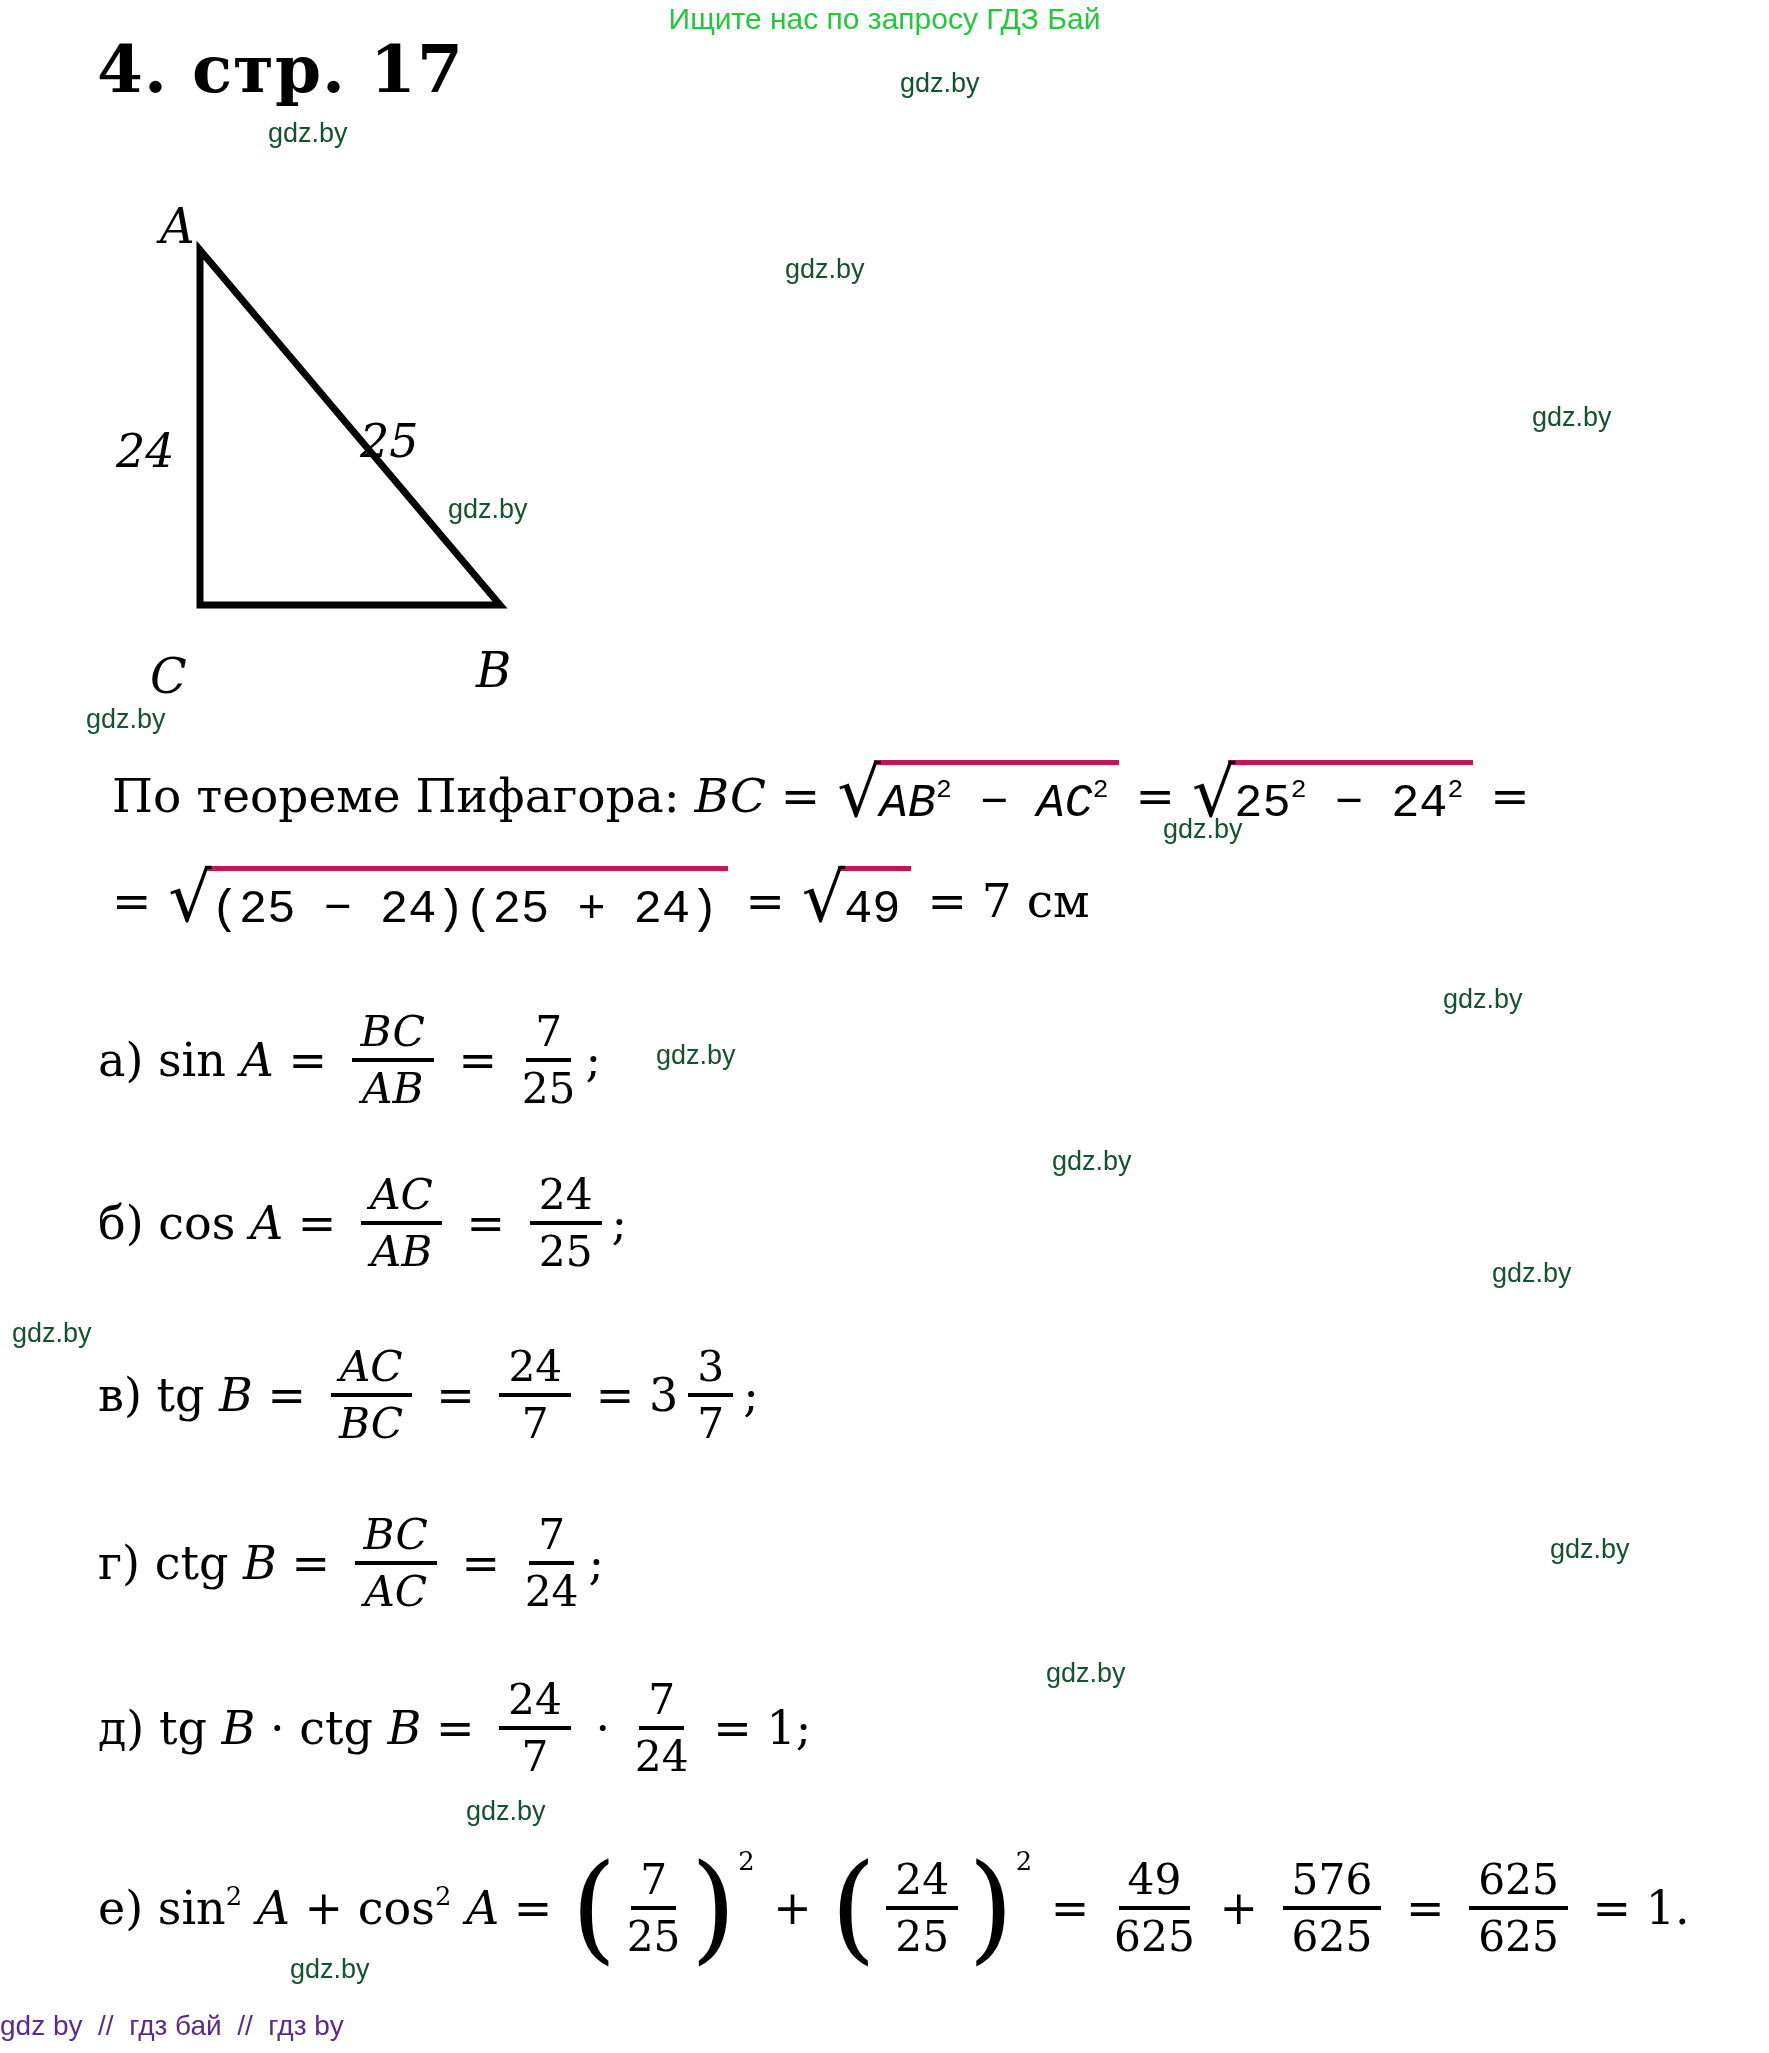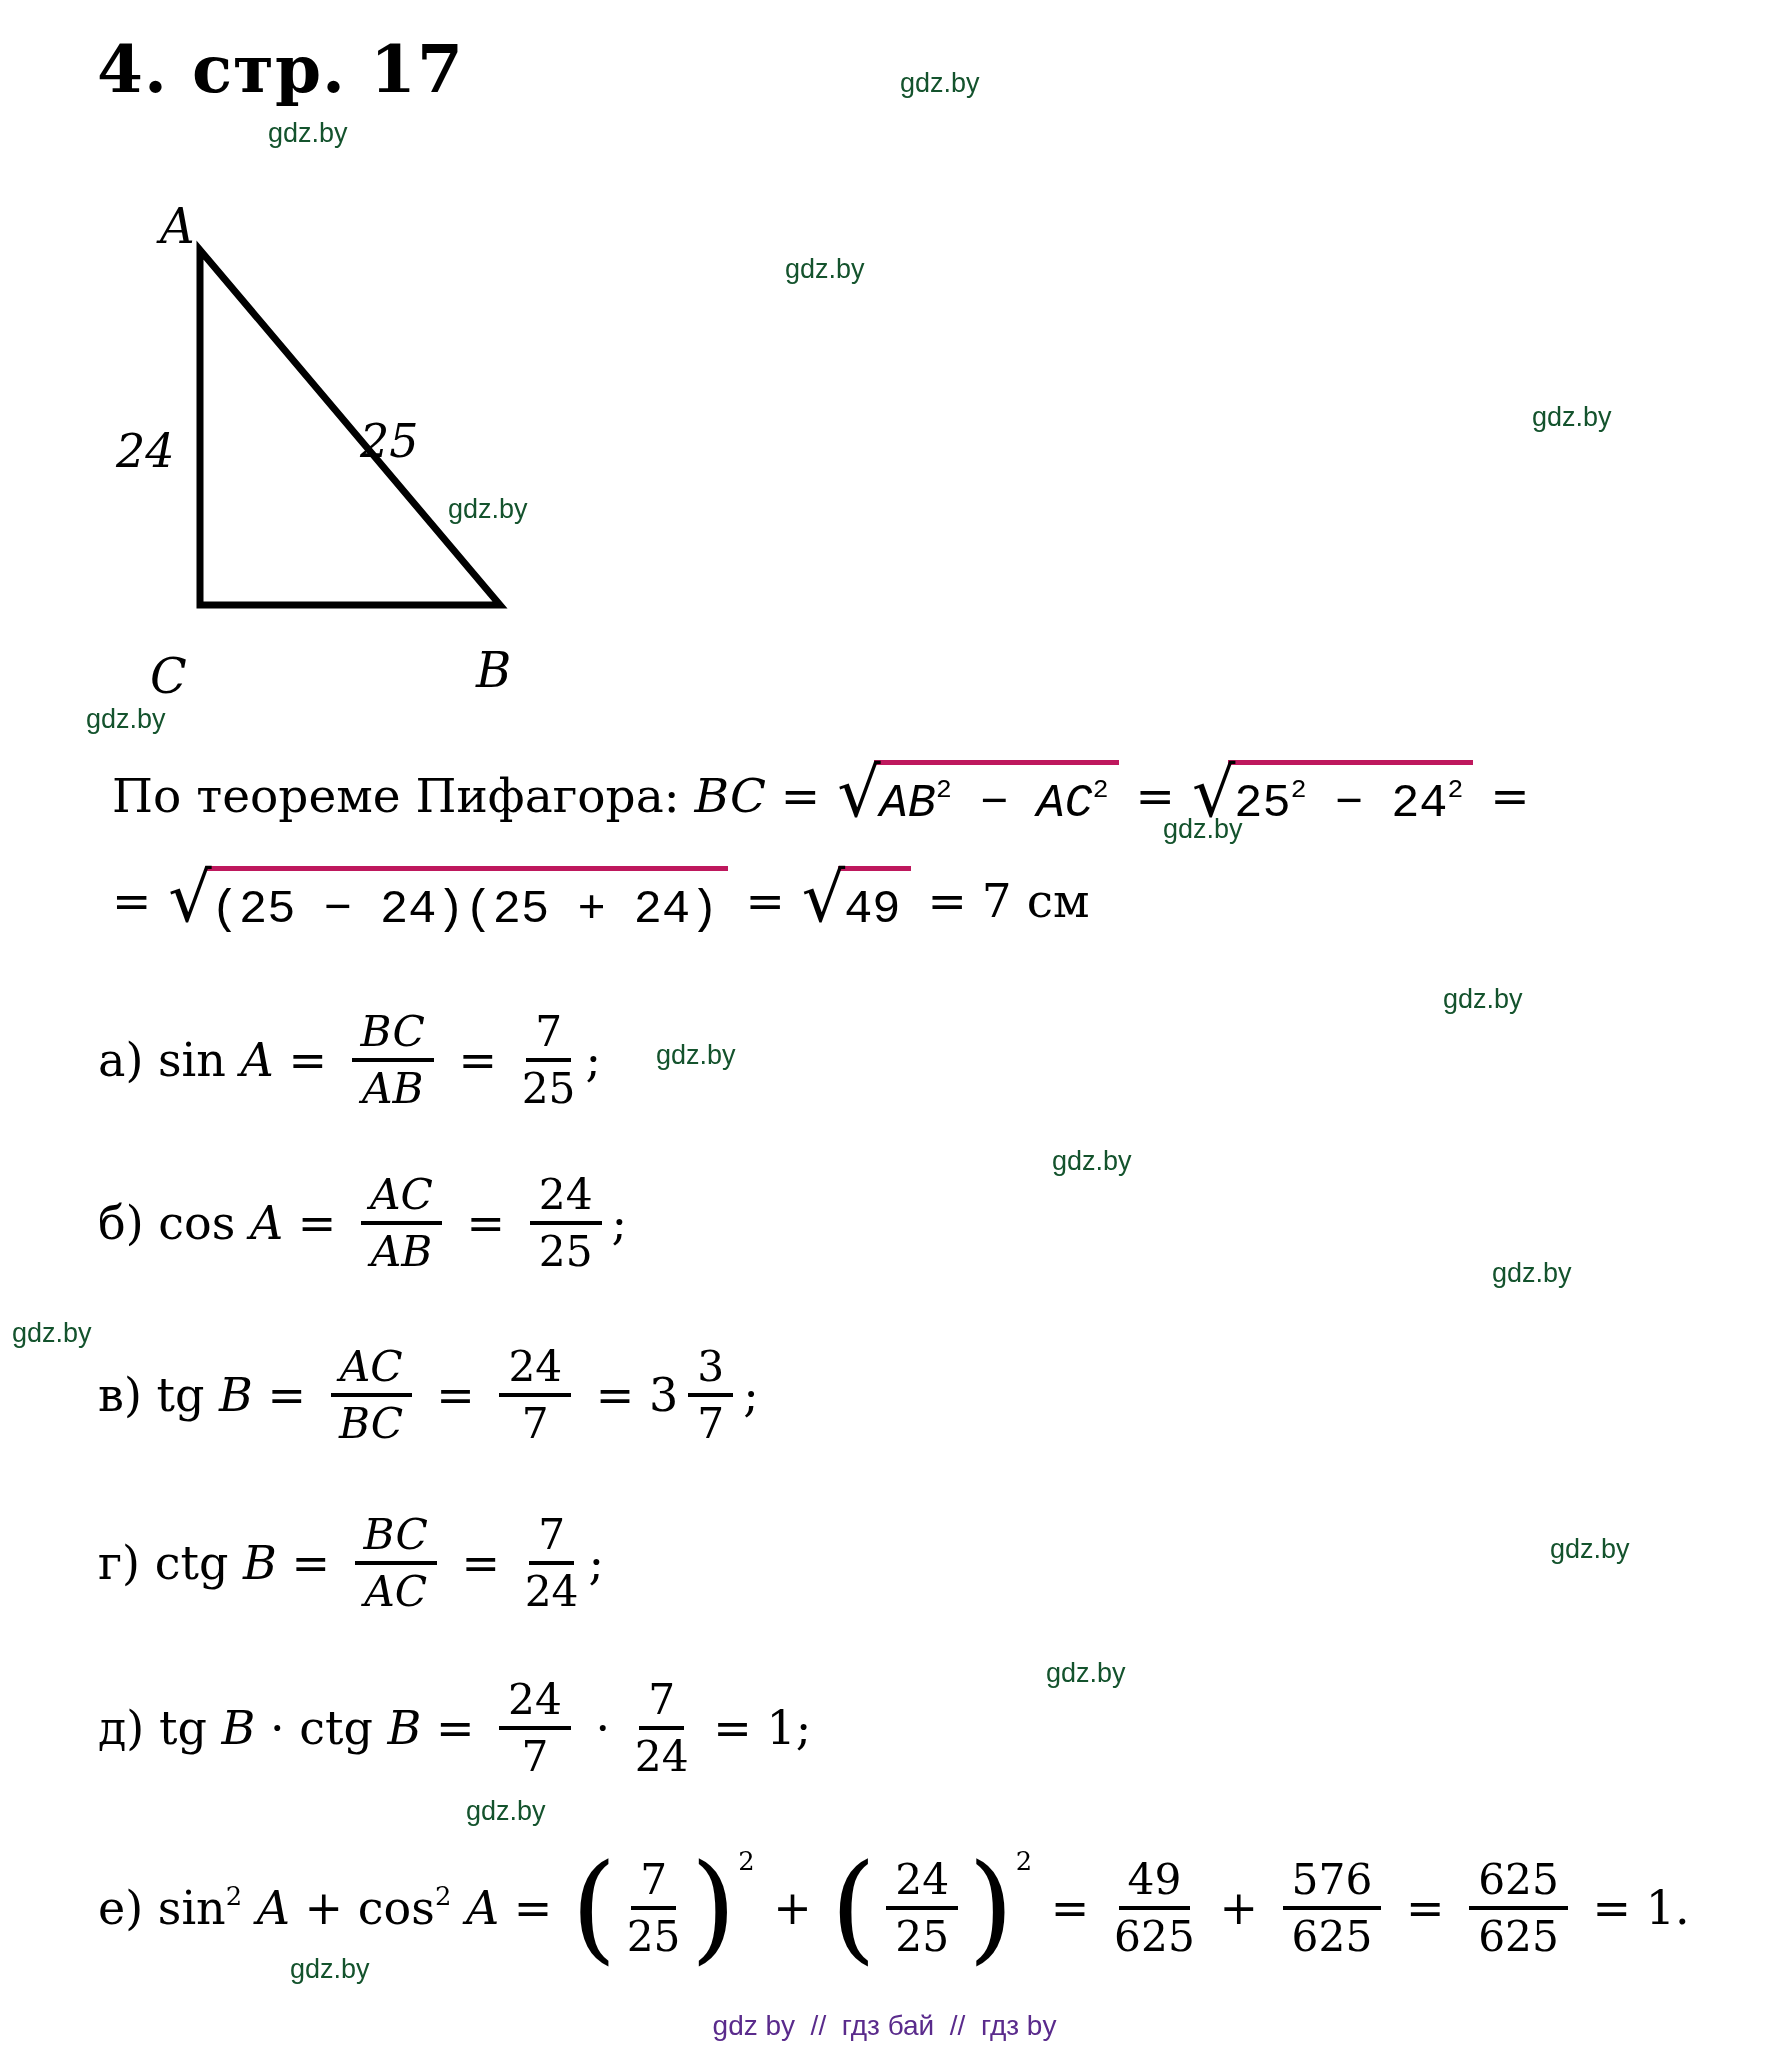--- a/index.html
+++ b/index.html
@@ -4,21 +4,21 @@
 <style>
   html,body{margin:0;padding:0;background:#888;}
   .page{position:relative;width:1769px;height:2053px;background:#ffffff;overflow:hidden;
         font-family:"DejaVu Serif",serif;color:#000;}
   .promo{position:absolute;top:2px;left:0;width:100%;text-align:center;
          font-family:"Liberation Sans",sans-serif;font-size:30px;font-weight:500;}
   .title{position:absolute;left:97px;top:30px;font-size:66px;font-weight:bold;
          font-family:"DejaVu Serif",serif;letter-spacing:1px;}
   .wm{position:absolute;font-family:"Liberation Sans",sans-serif;font-size:27px;
       color:#14532d;white-space:pre;}
-  .footer{position:absolute;top:2010px;left:0;width:100%;text-align:center;
+  .footer{position:absolute;top:2010px;left:0;width:100%;text-align:left;
           font-family:"Liberation Sans",sans-serif;font-size:28px;white-space:pre;}
   svg text{font-family:"DejaVu Serif",serif;font-style:italic;}
 
   .math-line{position:absolute;display:flex;align-items:center;white-space:pre;
              font-family:"DejaVu Serif",serif;font-size:47px;}
   .item{left:98px;height:130px;font-size:46px;}
   .grp{white-space:pre;}
   .tk{white-space:pre;}
   .var{font-style:italic;}
   .fn,.num,.op,.text{font-style:normal;}
@@ -32,20 +32,21 @@
   .radicand{border-top:5px solid #be185d;padding:12px 10px 0 6px;font-family:Liberation Mono, monospace;}
   .pgroup{display:inline-flex;align-items:center;margin:0 4px;}
   .paren{font-size:2.55em;line-height:0.75;font-weight:400;}
   .pexp{font-size:0.56em;align-self:flex-start;transform:translateY(-10px);margin-left:2px;}
 </style>
 </head>
 <body>
 
 <div class="page">
 
+  <div class="promo" style="color: rgb(33, 200, 58);">Ищите нас по запросу ГДЗ Бай</div>
 
   <div class="title">4. стр. 17</div>
 
   <svg width="440" height="560" style="position:absolute;left:110px;top:185px" viewBox="0 0 440 560">
     <path d="M90 65 L90 420 L390 420 Z" fill="none" stroke="#000" stroke-width="7" stroke-linejoin="miter"></path>
     <text x="50" y="58" font-size="48">A</text>
     <text x="40" y="508" font-size="48">C</text>
     <text x="366" y="502" font-size="48">B</text>
     <text x="6" y="282" font-size="46">24</text>
     <text x="250" y="272" font-size="46">25</text>

